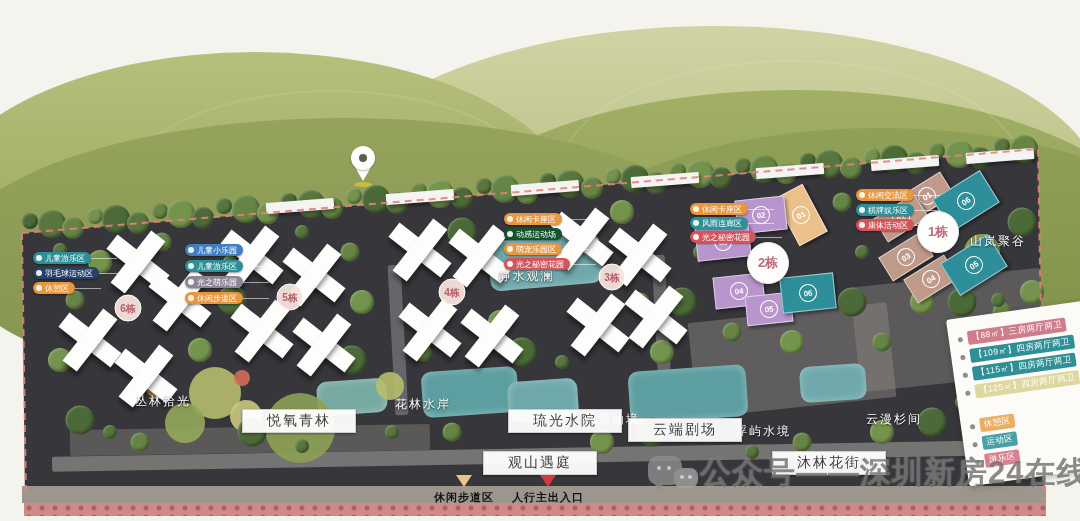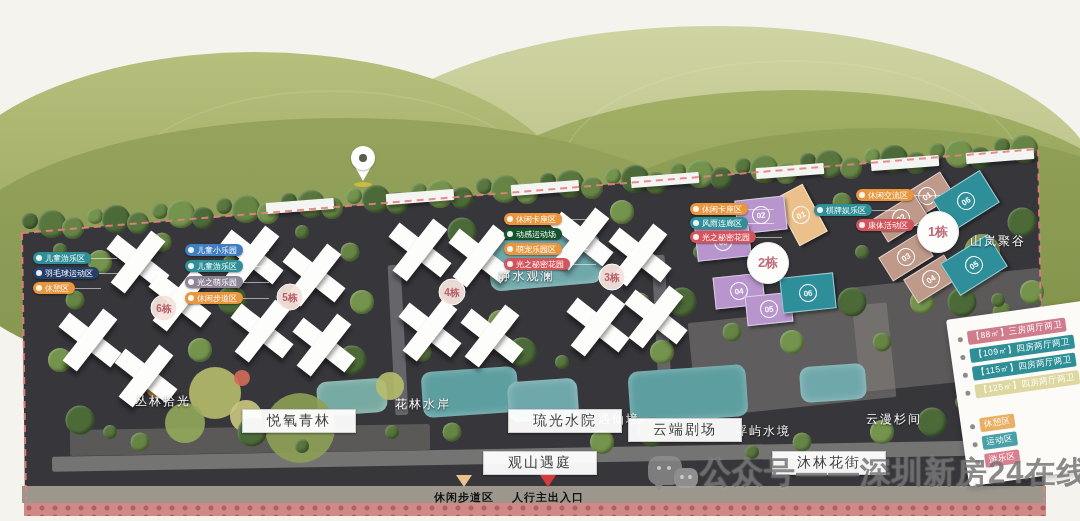--- a/index.html
+++ b/index.html
@@ -291,21 +291,21 @@
       <div class="wing" style="left: 931px; top: 279px; width: 46px; height: 26px; background: rgb(191, 154, 138); transform: translate(-50%, -50%) rotate(-32deg);">
         <div class="num">04</div>
       </div>
       <div class="wing" style="left: 974px; top: 265px; width: 54px; height: 36px; background: rgb(46, 143, 155); transform: translate(-50%, -50%) rotate(-32deg);">
         <div class="num">05</div>
       </div>
       <div class="wing" style="left: 966px; top: 201px; width: 54px; height: 36px; background: rgb(46, 143, 155); transform: translate(-50%, -50%) rotate(-32deg);">
         <div class="num">06</div>
       </div>
       <div class="badge big" style="left: 938px; top: 232px;">1栋</div>
-      <div class="badge small" style="left: 128px; top: 308px; margin-left: 36px;">6栋</div>
+      <div class="badge small" style="left: 128px; top: 308px;">6栋</div>
       <div class="badge small" style="left: 290px; top: 297px;">5栋</div>
       <div class="badge small" style="left: 452px; top: 292px;">4栋</div>
       <div class="badge small" style="left: 612px; top: 277px;">3栋</div>
     </div>
   <div id="mount-labels" style="position: absolute; inset: 0px; z-index: 7;">
       <div class="lbl plain" style="left: 523px; top: 276px; padding-left: 7px;">静水观澜</div>
       <div class="lbl plain" style="left: 163px; top: 401px;">丛林拾光</div>
       <div class="lbl plain" style="left: 423px; top: 404px;">花林水岸</div>
       <div class="lbl plain" style="left: 612px; top: 419px;">花遇仙境</div>
       <div class="lbl plain" style="left: 763px; top: 431px;">浮屿水境</div>
@@ -384,21 +384,21 @@
       <div class="pill" style="left: 690px; top: 231px; background: rgb(212, 84, 92);">
         <i></i>
         <span>光之秘密花园</span>
         <div class="line"></div>
       </div>
       <div class="pill" style="left: 856px; top: 189px; background: rgb(232, 151, 63);">
         <i></i>
         <span>休闲交流区</span>
         <div class="line"></div>
       </div>
-      <div class="pill" style="left: 814px; top: 204px; background: rgb(46, 143, 150);">
+      <div class="pill" style="left: 856px; top: 204px; background: rgb(46, 143, 150);">
         <i></i>
         <span>棋牌娱乐区</span>
         <div class="line"></div>
       </div>
       <div class="pill" style="left: 856px; top: 219px; background: rgb(212, 84, 92);">
         <i></i>
         <span>康体活动区</span>
         <div class="line"></div>
       </div>
       <div class="entrance" style="left: 464px; top: 475px; z-index: 8;">

